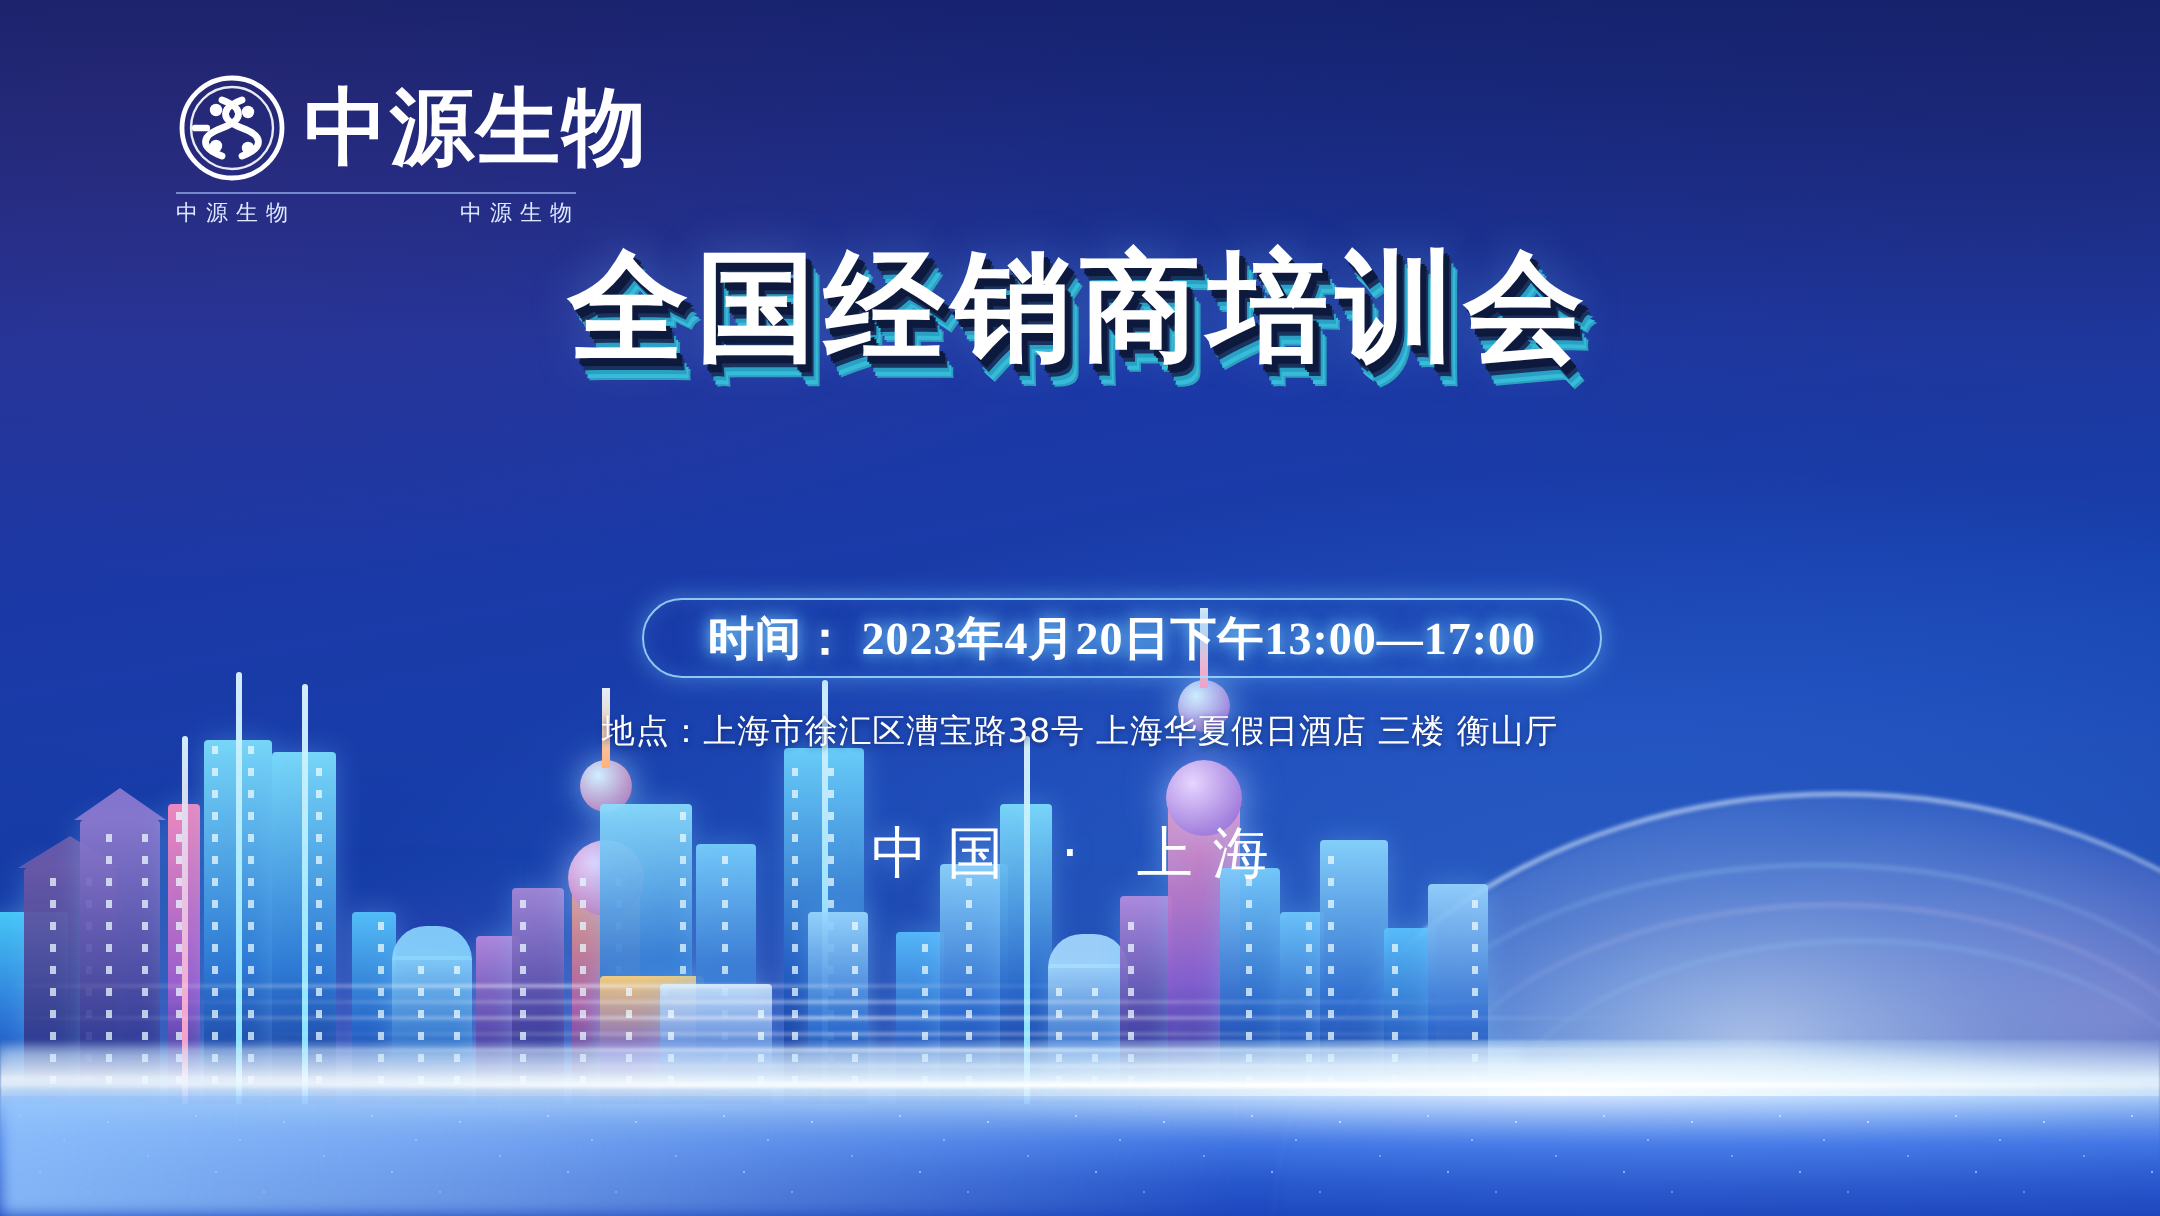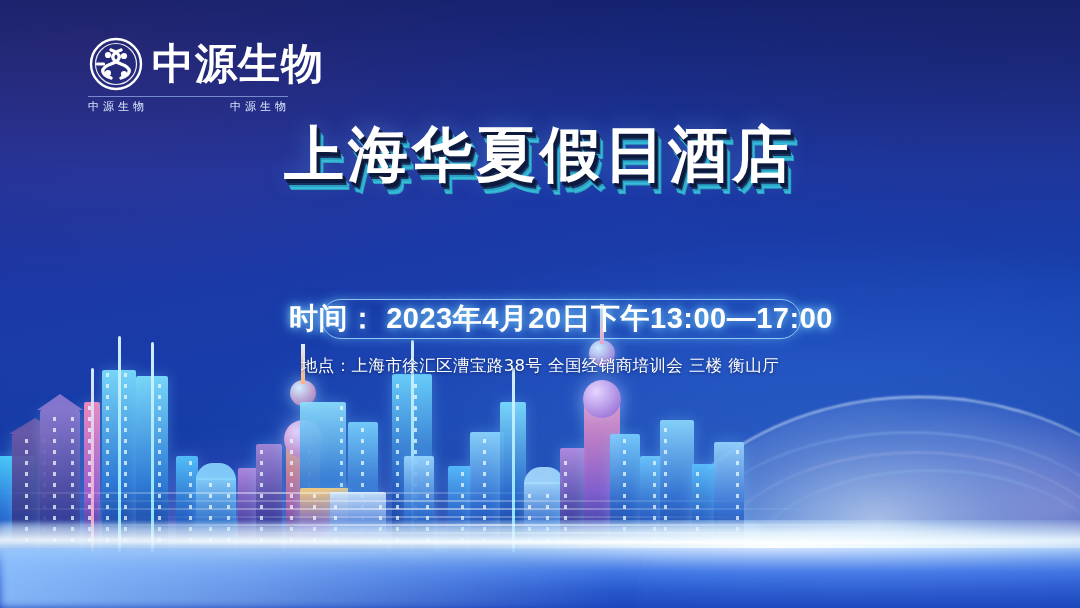--- a/index.html
+++ b/index.html
@@ -161,22 +161,22 @@
 
   
   .capsule{
     position:absolute;left:321px;top:299px;width:480px;height:40px;
     border:1.6px solid rgba(165,225,255,.85);
     border-radius:22px;
     box-shadow:0 0 12px rgba(120,200,255,.45), inset 0 0 10px rgba(120,200,255,.14);
     display:flex;align-items:center;justify-content:center;
   }
   .capsule-text{
-    font-family:Liberation Sans, sans-serif;
-    font-size:29px;font-weight:700;color:#ffffff;letter-spacing:.5px;
+    font-family:Liberation Serif, serif;
+    font-size:23px;font-weight:700;color:#ffffff;letter-spacing:.5px;
     white-space:nowrap;
     text-shadow:0 0 8px rgba(130,215,255,.95),0 0 16px rgba(90,185,255,.6);
   }
 
   
   .location{
     position:absolute;left:0;top:355px;width:1080px;text-align:center;
     font-family:"DejaVu Sans","Liberation Sans",sans-serif;
     font-size:16.5px;color:#ffffff;font-weight:400;letter-spacing:.4px;
     text-shadow:0 1px 3px rgba(10,25,80,.7);
@@ -596,23 +596,24 @@
     </div>
     <div class="logo-text">中源生物</div>
     <div class="logo-rule"></div>
     <div class="logo-tagline">
       <span>中源生物</span>
       <span>中源生物</span>
     </div>
   </div>
 
   <div class="headline">
-    <span class="ln ln2">上海华夏假日酒店</span>
+    <span class="ln ln2">全国经销商培训会</span>
   </div>
 
   <div class="capsule">
     <span class="capsule-text">时间： 2023年4月20日下午13:00—17:00</span>
   </div>
 
-  <div class="location">地点：上海市徐汇区漕宝路38号 全国经销商培训会 三楼 衡山厅</div>
-
+  <div class="location">地点：上海市徐汇区漕宝路38号 上海华夏假日酒店 三楼 衡山厅</div>
+
+  <div class="citylabel">中国 · 上海</div>
 
 </div>
 
 </body></html>

